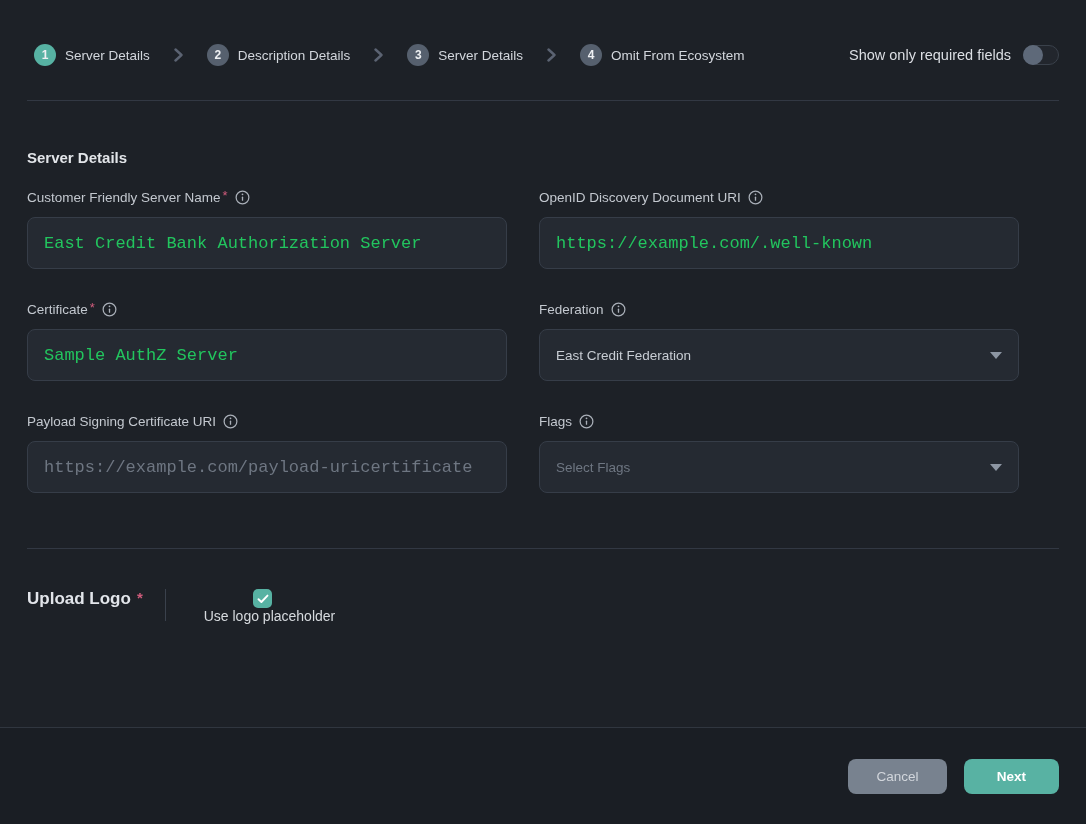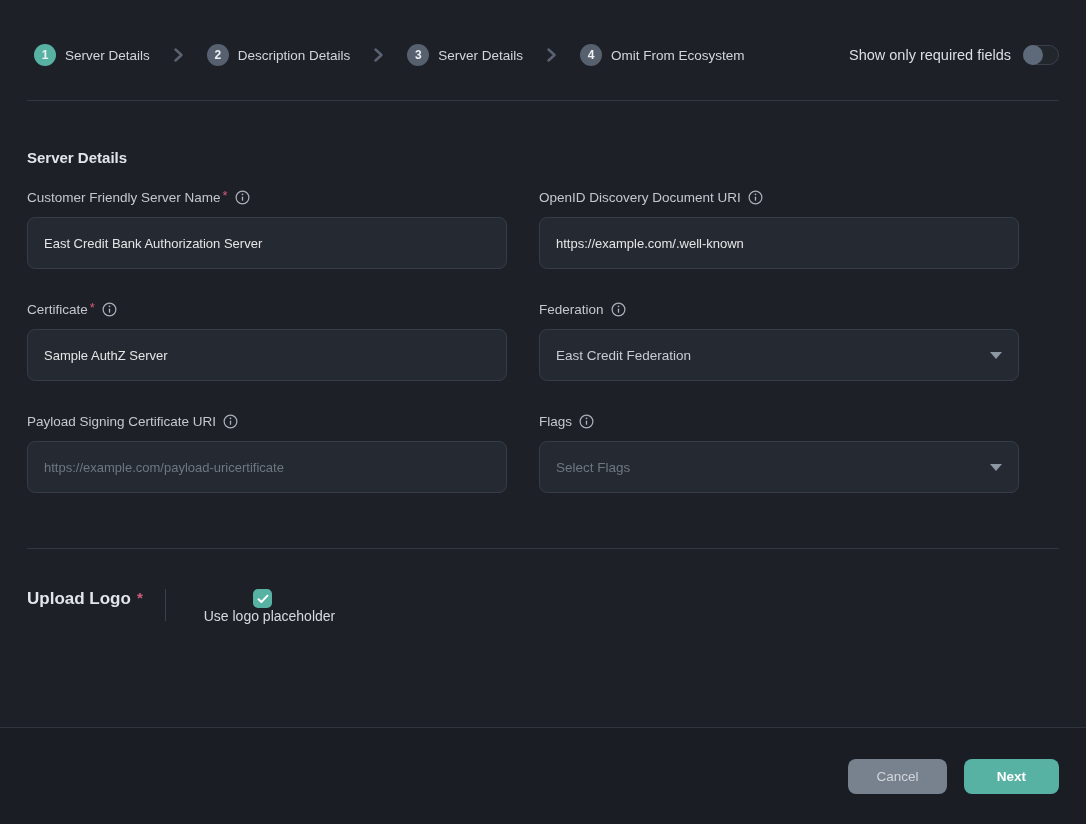--- a/index.html
+++ b/index.html
@@ -83,22 +83,22 @@
   .text-input, .select-box {
     margin-top: 12px;
     width: 100%; height: 52px;
     background: #252a32; border: 1px solid #363d48; border-radius: 8px;
     display: flex; align-items: center;
   }
   .text-input input {
     width: 100%; height: 100%;
     background: transparent; border: none; outline: none;
     padding: 0 16px;
-    font-family: Liberation Sans, sans-serif;
-    font-size: 13px; color: #e5e5e5;
+    font-family: Liberation Mono, monospace;
+    font-size: 17px; color: #22c55e;
   }
   .text-input input::placeholder { color: #6e7682; opacity: 1; }
   .select-box { padding: 0 16px; justify-content: space-between; cursor: pointer; }
   .select-value { font-size: 13.5px; color: #c8cdd4; }
   .select-value.placeholder { color: #6e7682; }
   .caret {
     width: 0; height: 0;
     border-left: 6px solid transparent; border-right: 6px solid transparent;
     border-top: 7px solid #8d96a3;
   }

